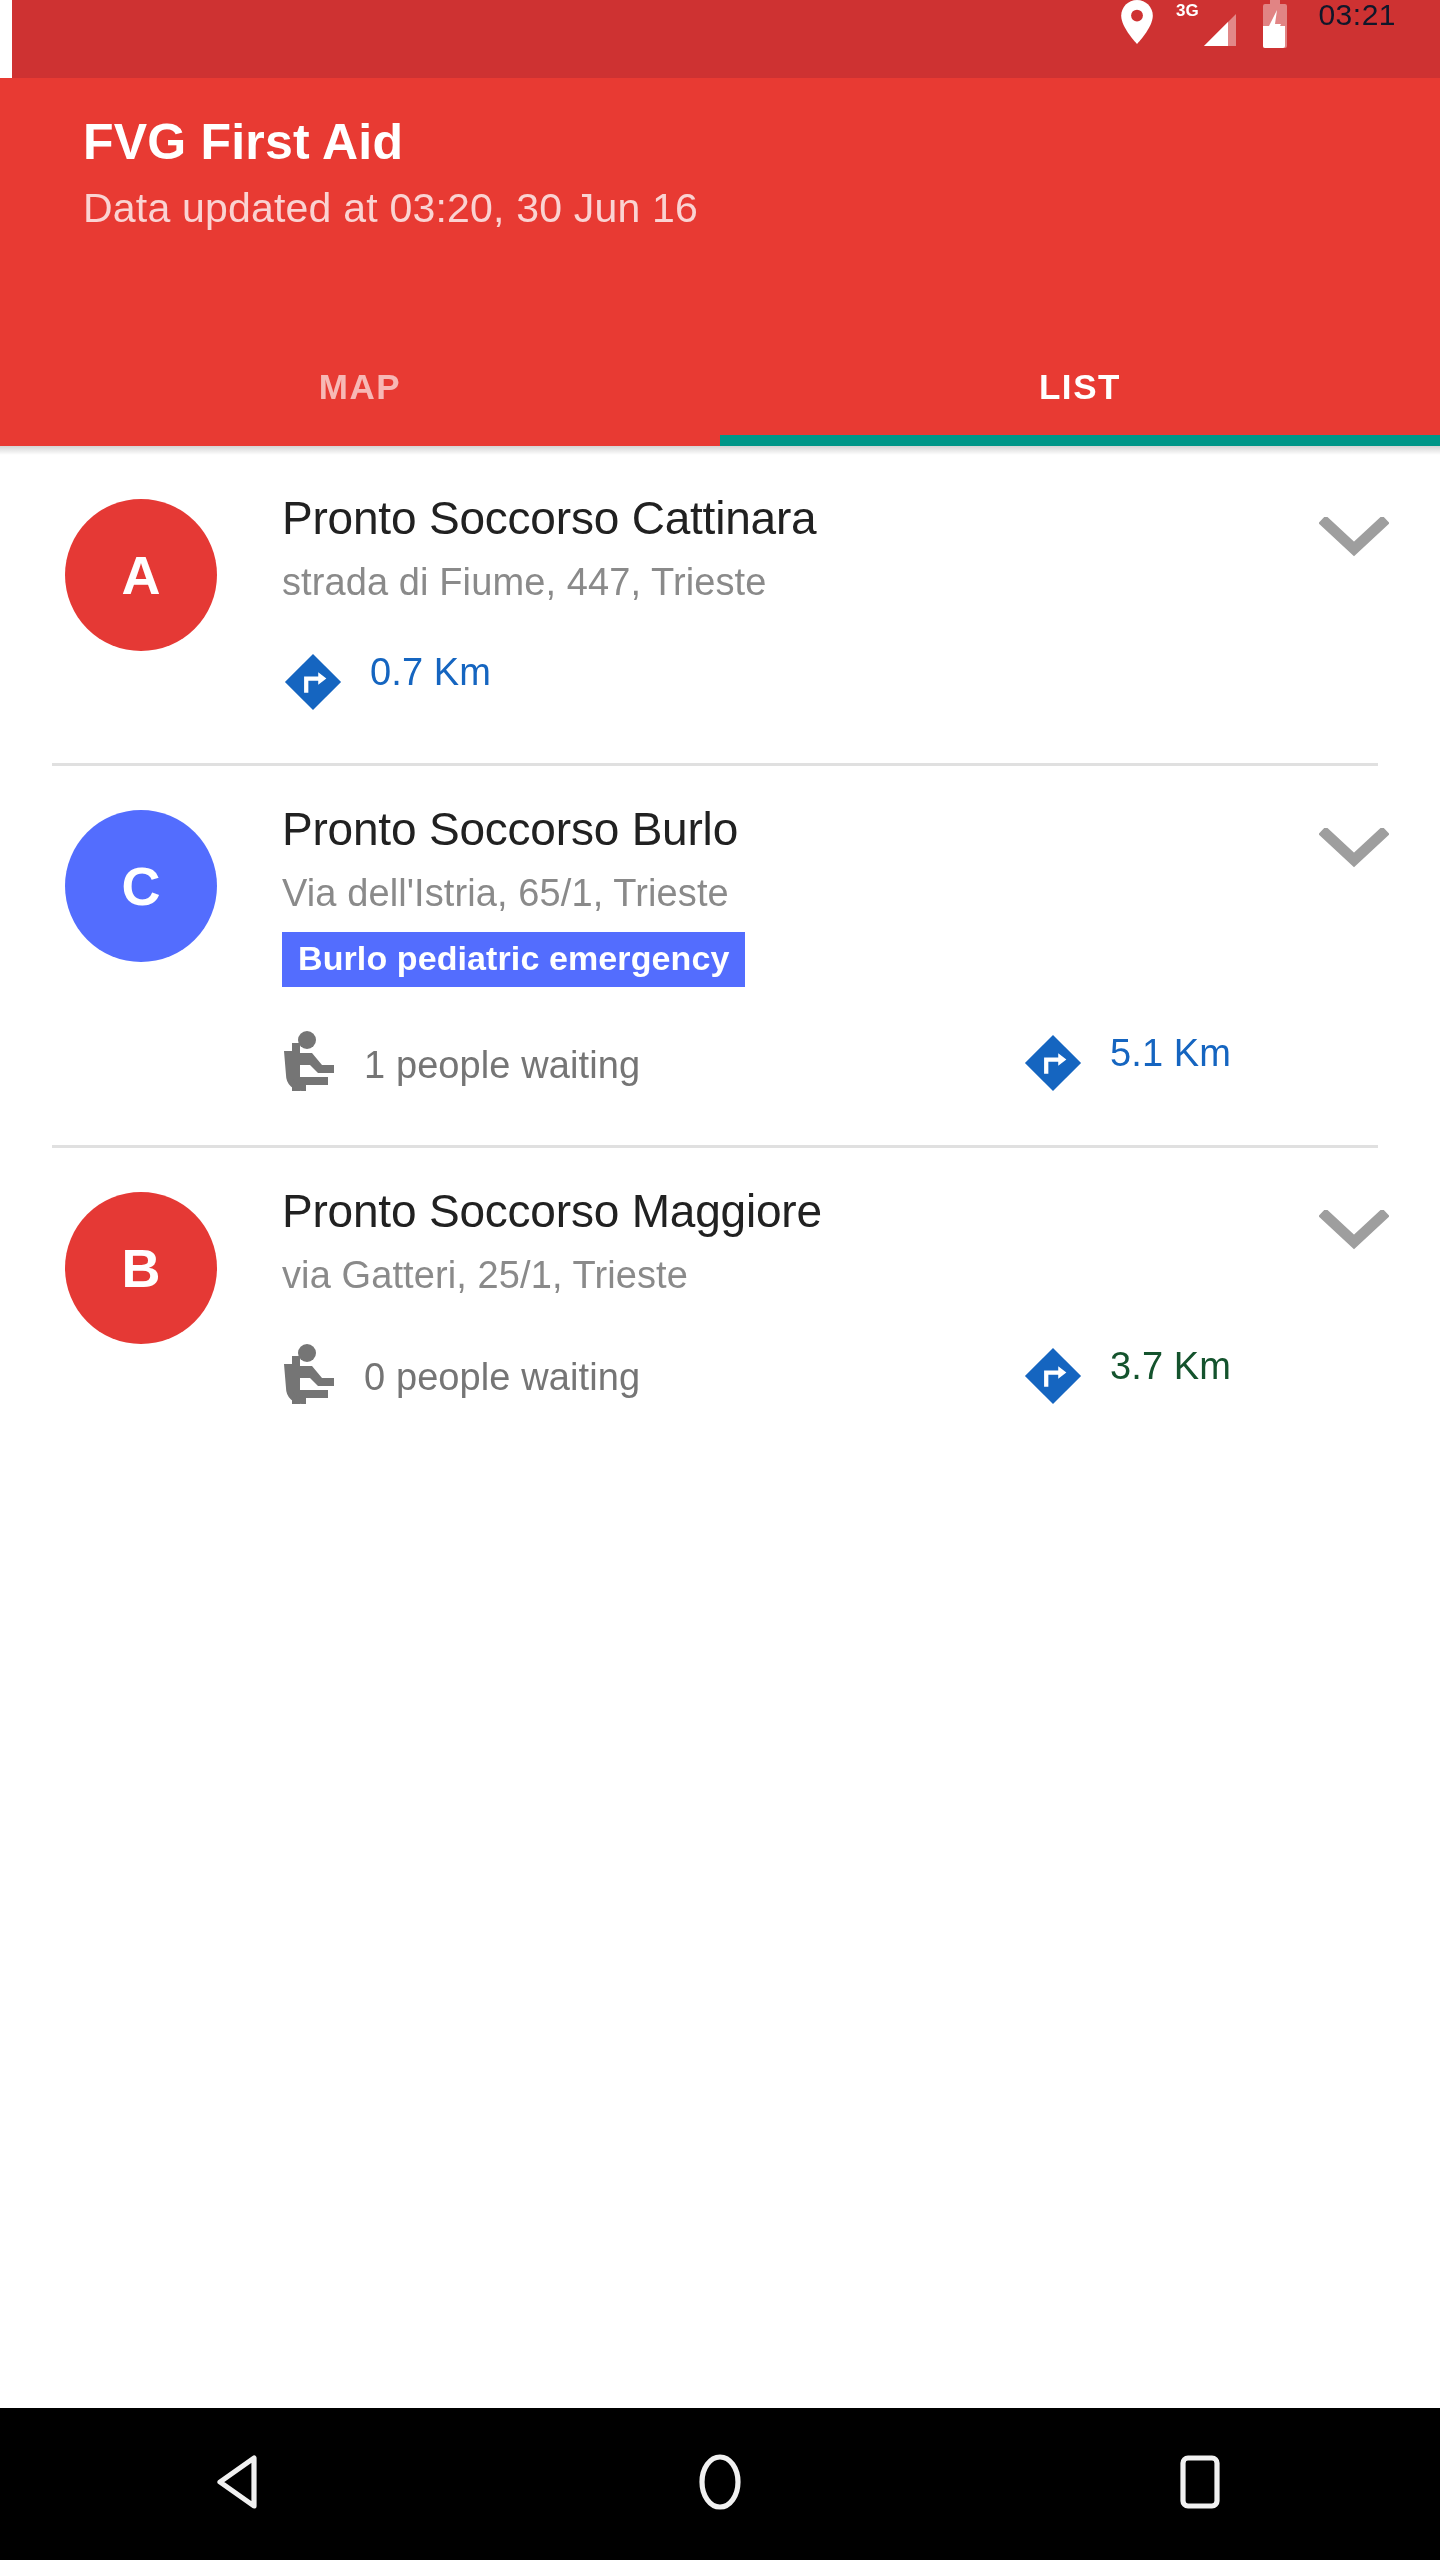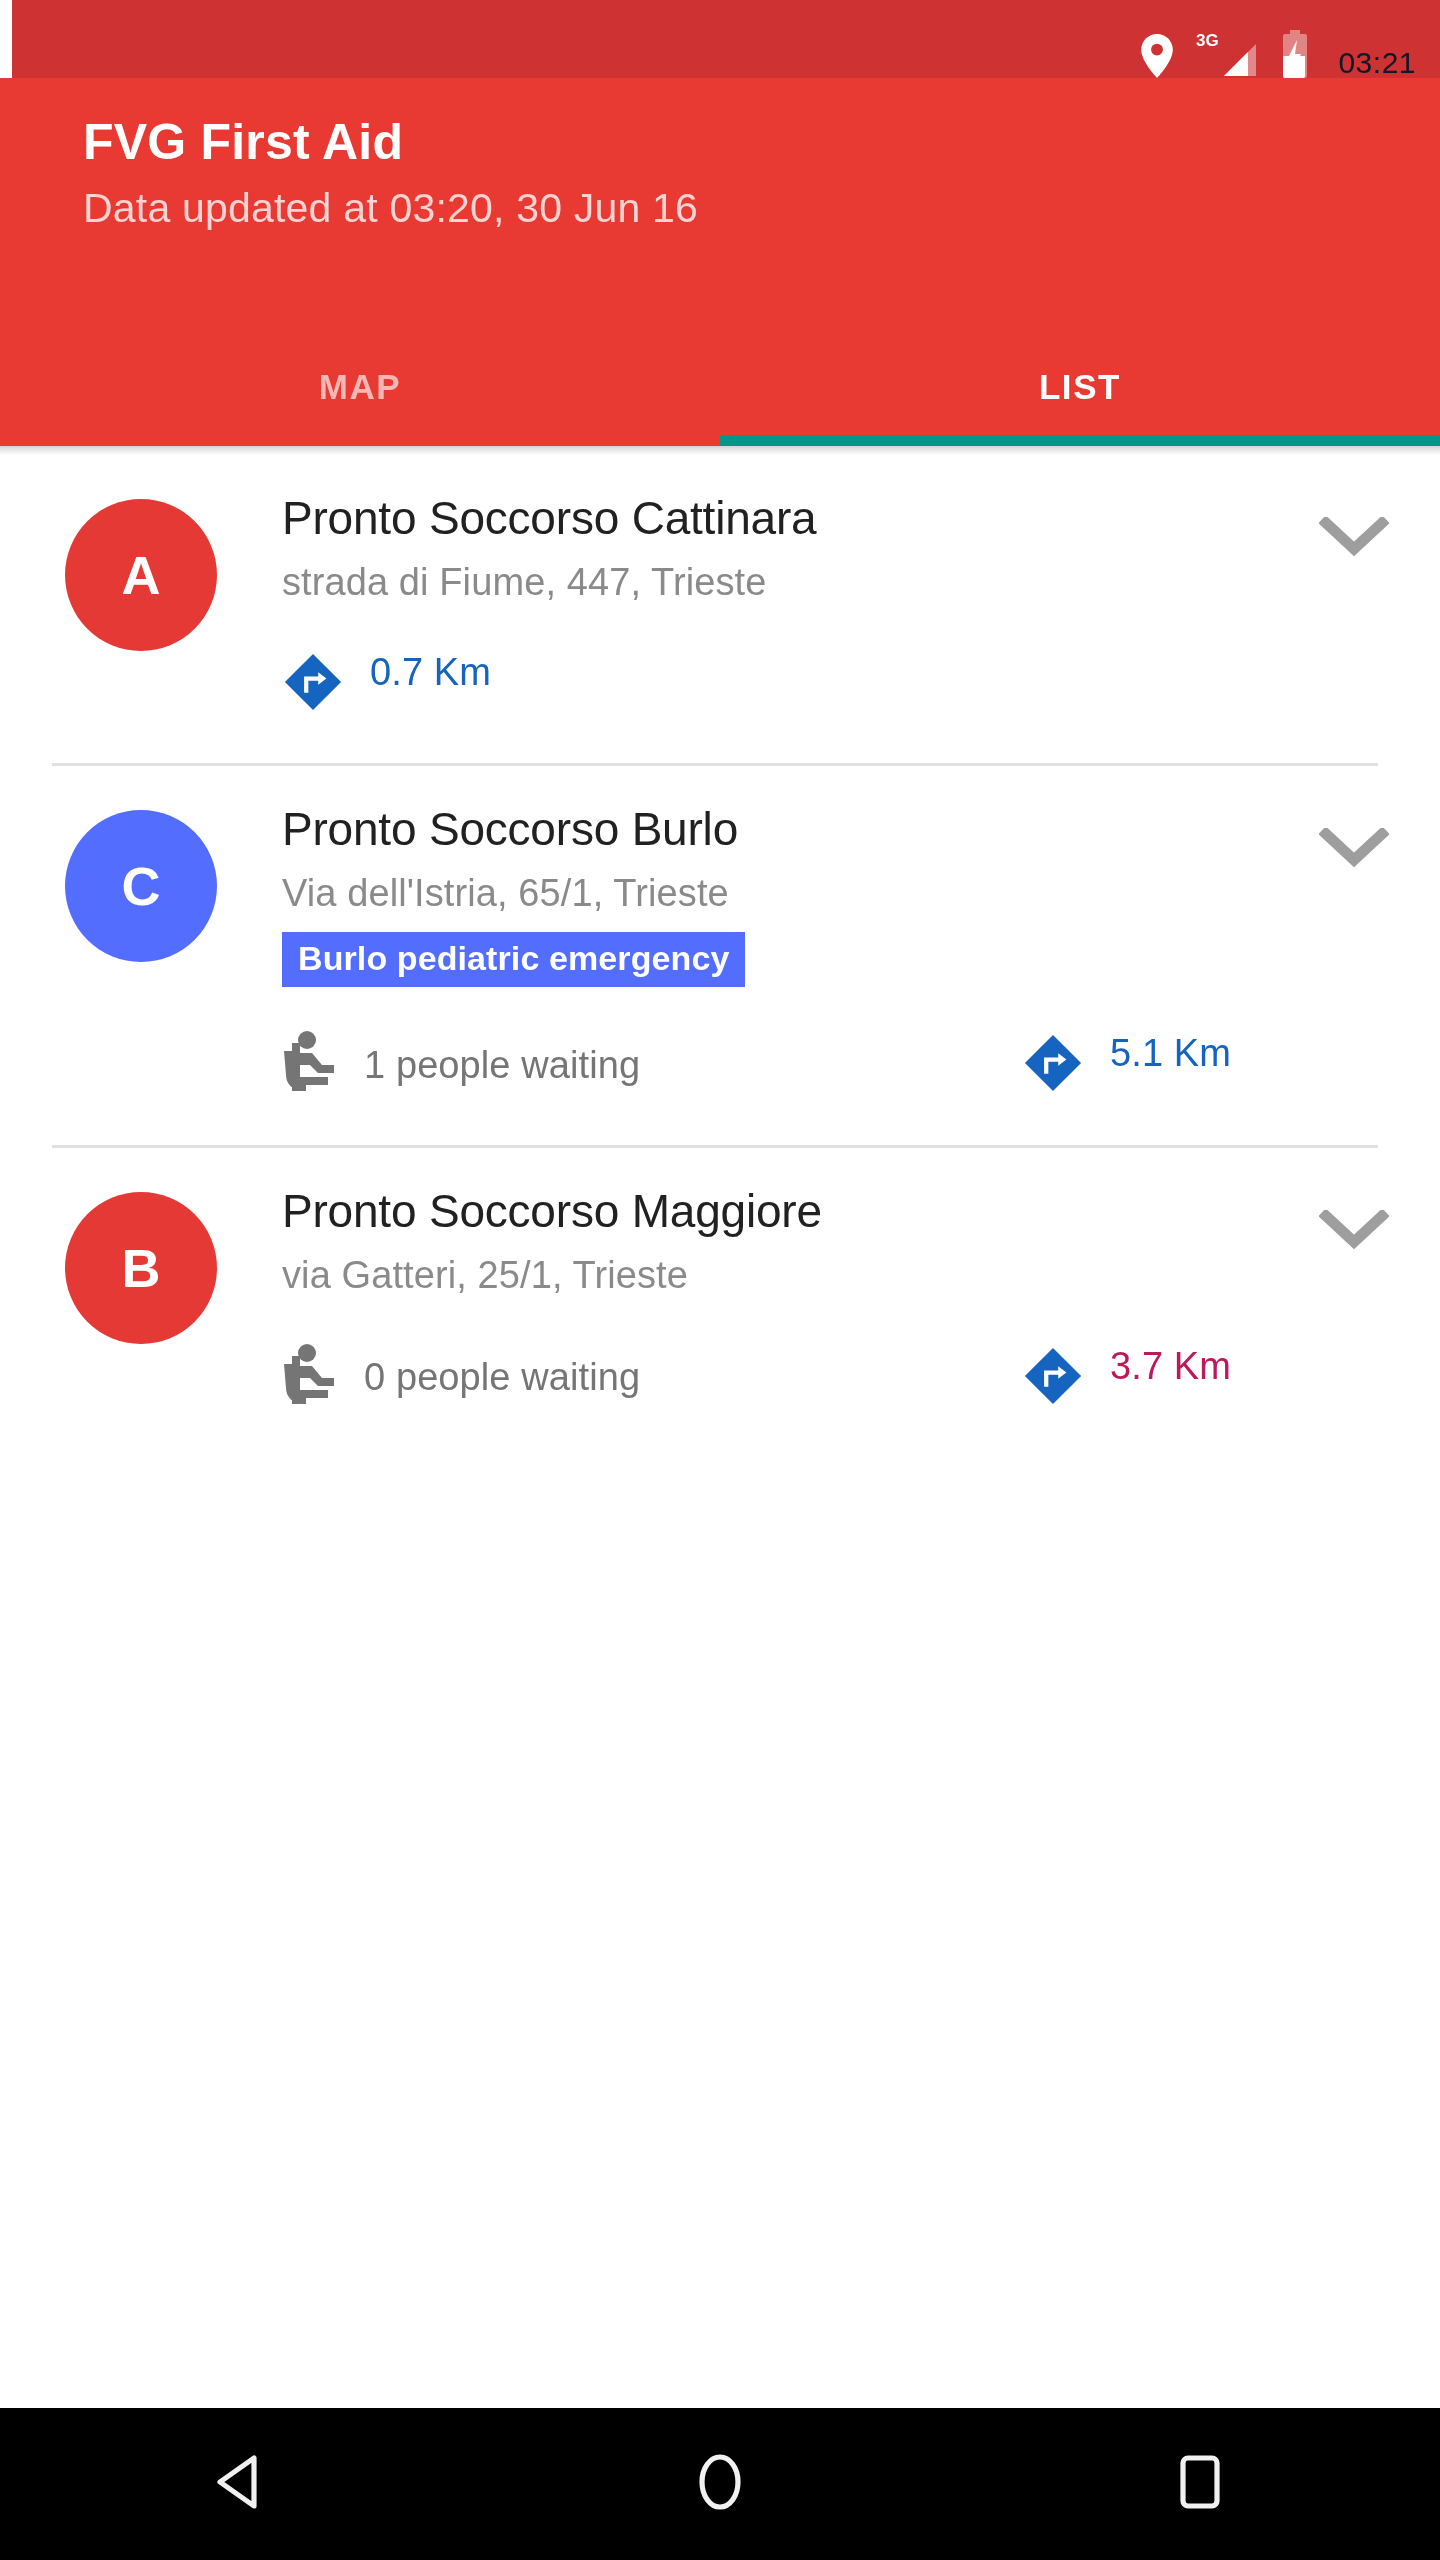--- a/index.html
+++ b/index.html
@@ -7,22 +7,22 @@
     width:1440px; height:2560px;
     background:#ffffff;
     font-family:"Liberation Sans", sans-serif;
     overflow:hidden;
   }
   #app { position:relative; width:1440px; height:2560px; display:flex; flex-direction:column; }
 
   
   .status-bar {
     height:78px; background:#CE3232; flex:0 0 78px;
-    display:flex; align-items:flex-end; justify-content:flex-end;
-    padding-right:24px; gap:22px;margin-left:12px;
+    display:flex; align-items:flex-start; justify-content:flex-end;
+    padding-right:44px; gap:22px;margin-left:12px;
   }
   .sb-icon { display:flex; align-items:center; justify-content:center; }
   .status-time {
     color:#0f172a; font-size:30px; font-weight:400; letter-spacing:0.5px;
     margin-left:6px; line-height:1;
   }
 
   
   .toolbar {
     background:#E83A33; flex:0 0 368px;
@@ -241,21 +241,21 @@
             </span>
             <span class="meta-text">0 people waiting</span>
           </div>
           <div class="meta-distance">
             <span>
               <svg width="62" height="62" viewBox="0 0 32 32">
                 <rect x="16" y="1.5" width="20.5" height="20.5" transform="rotate(45 16 1.5)" fill="#1565C0"></rect>
                 <path d="M13.6 21.5 v-6.2 h5.1 v2.1 l4.2 -3.2 l-4.2 -3.2 v2.1 h-7.3 v8.4 z" fill="#ffffff"></path>
               </svg>
             </span>
-            <span class="distance-text" style="color: #be185d;">3.7 Km</span>
+            <span class="distance-text" style="color: #14532d;">3.7 Km</span>
           </div>
         </div>
       </div>
       <div class="chevron-col">
         <span>
           <svg width="70" height="42" viewBox="0 0 35 21">
             <path d="M3.5 3 L17.5 16 L31.5 3" stroke="#9e9e9e" stroke-width="5.4" fill="none" stroke-linecap="square"></path>
           </svg>
         </span>
       </div>

